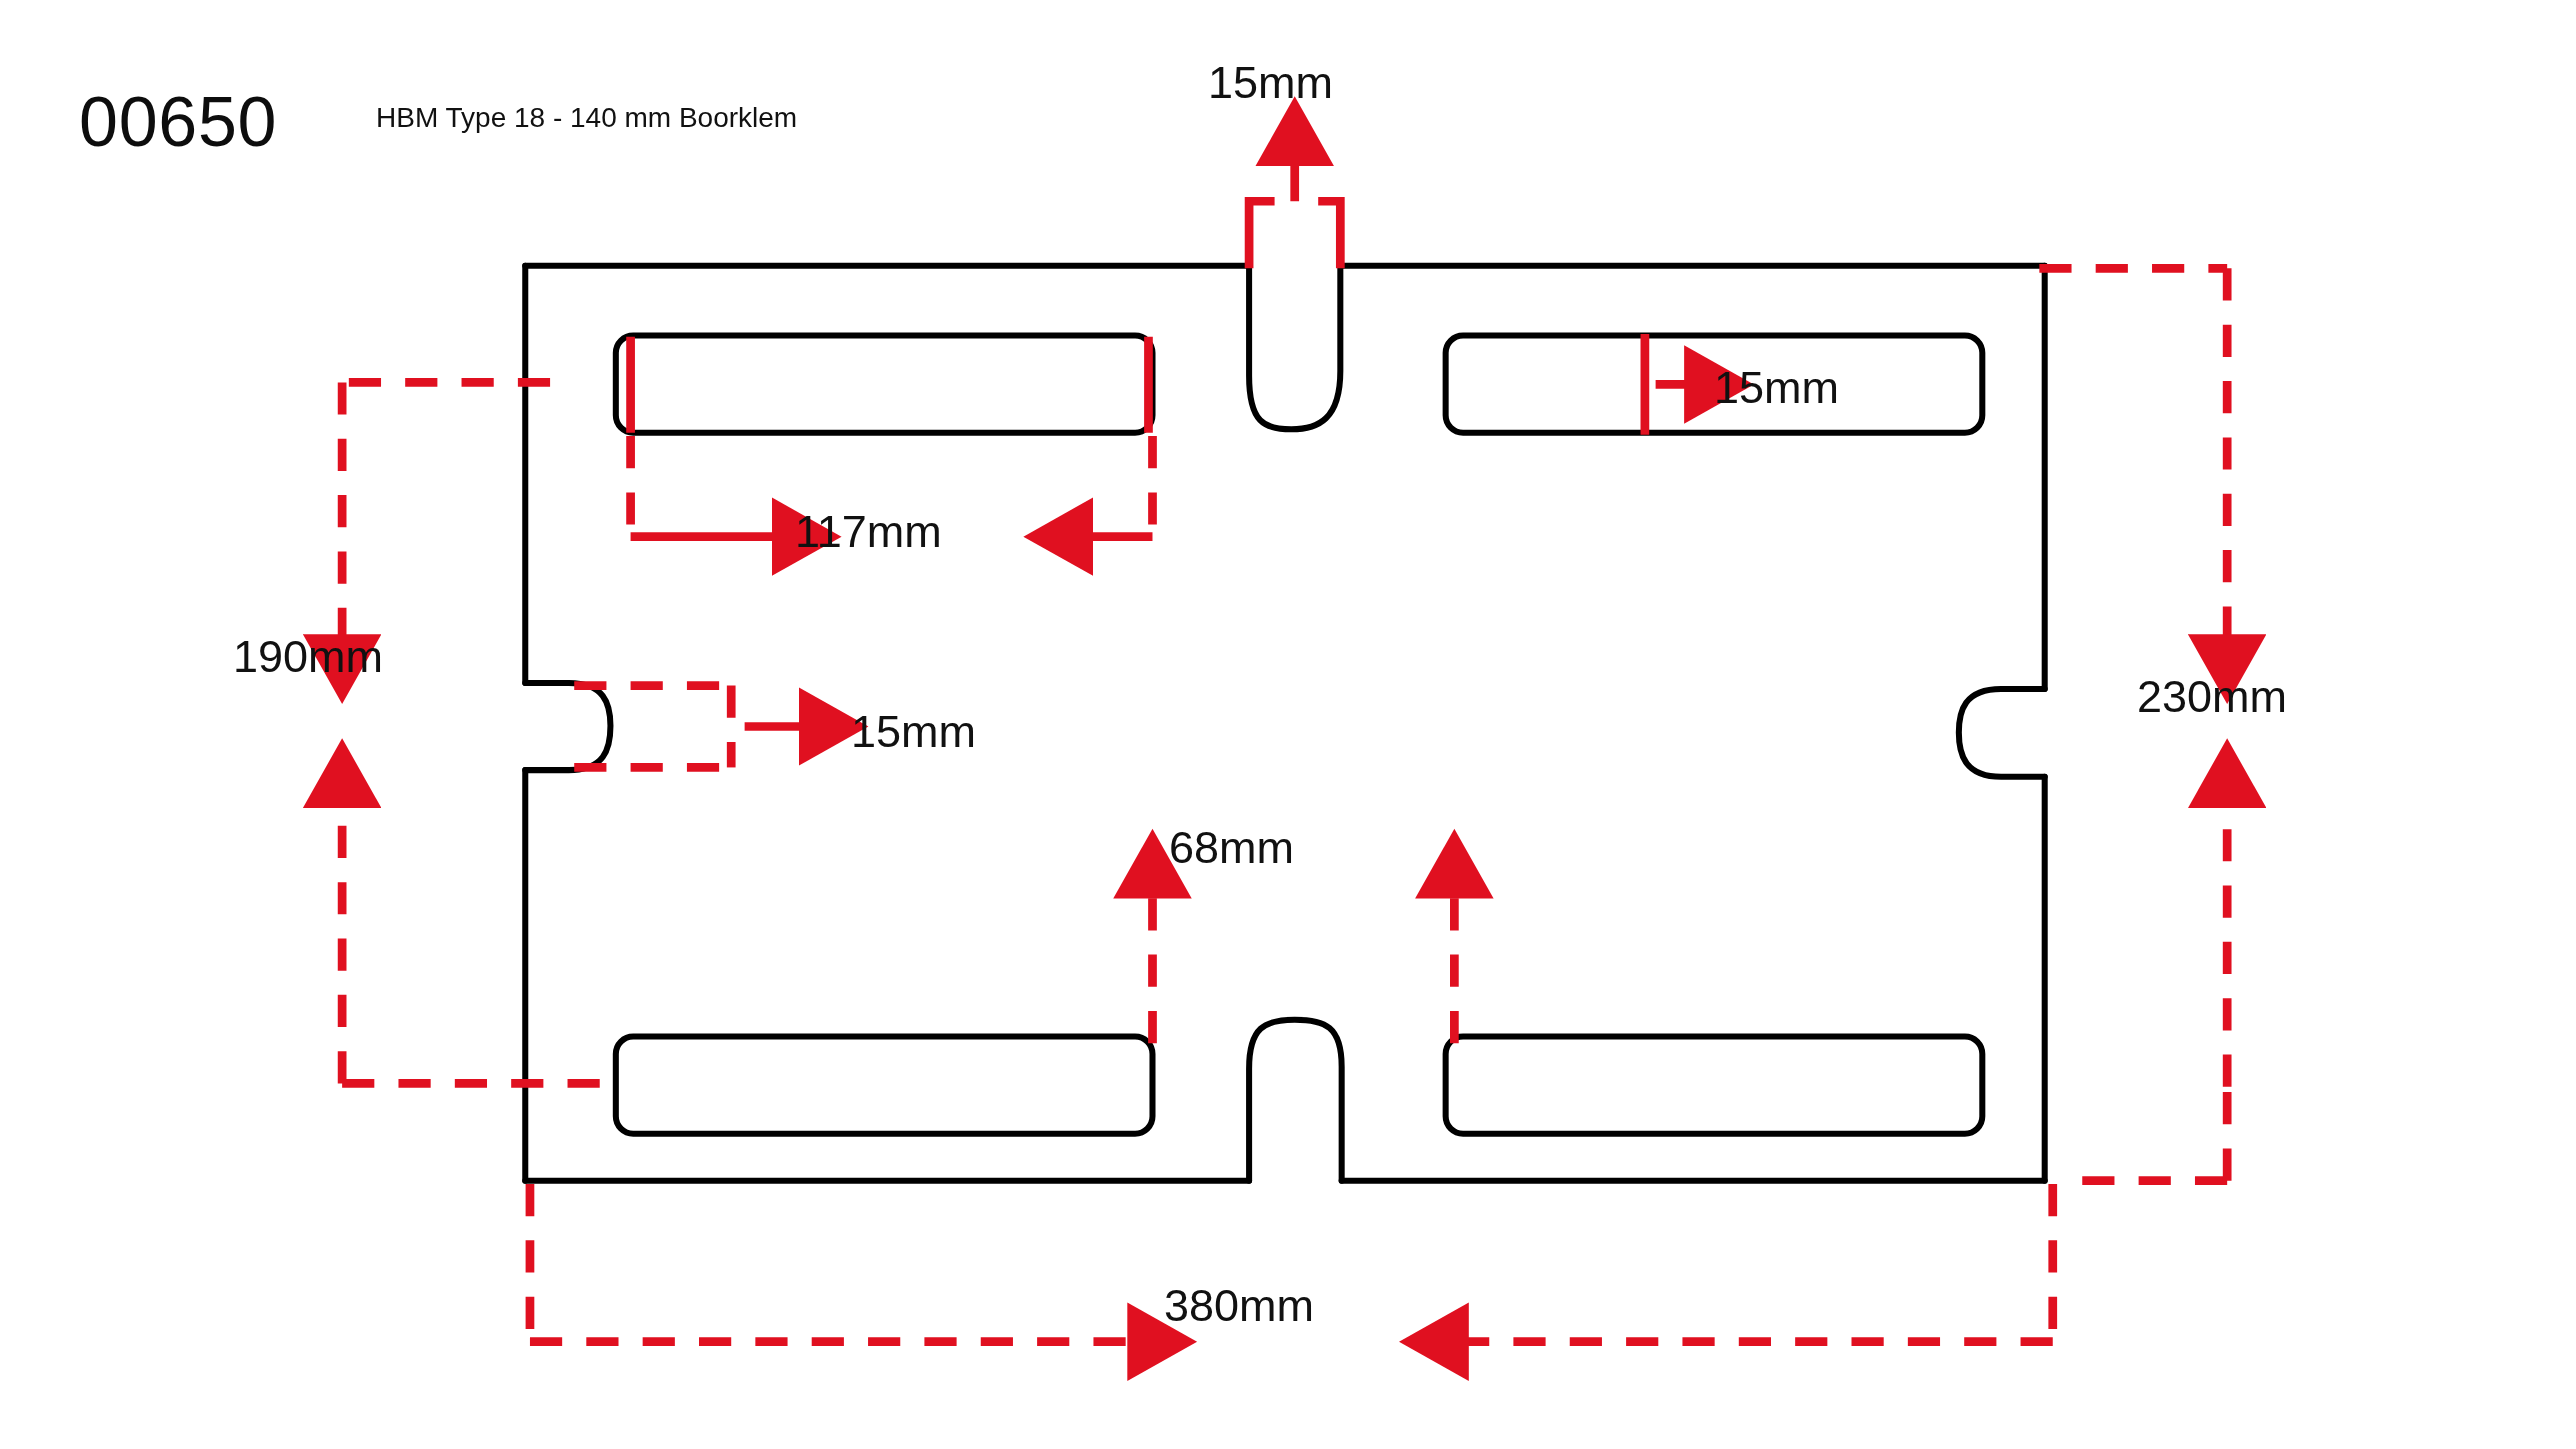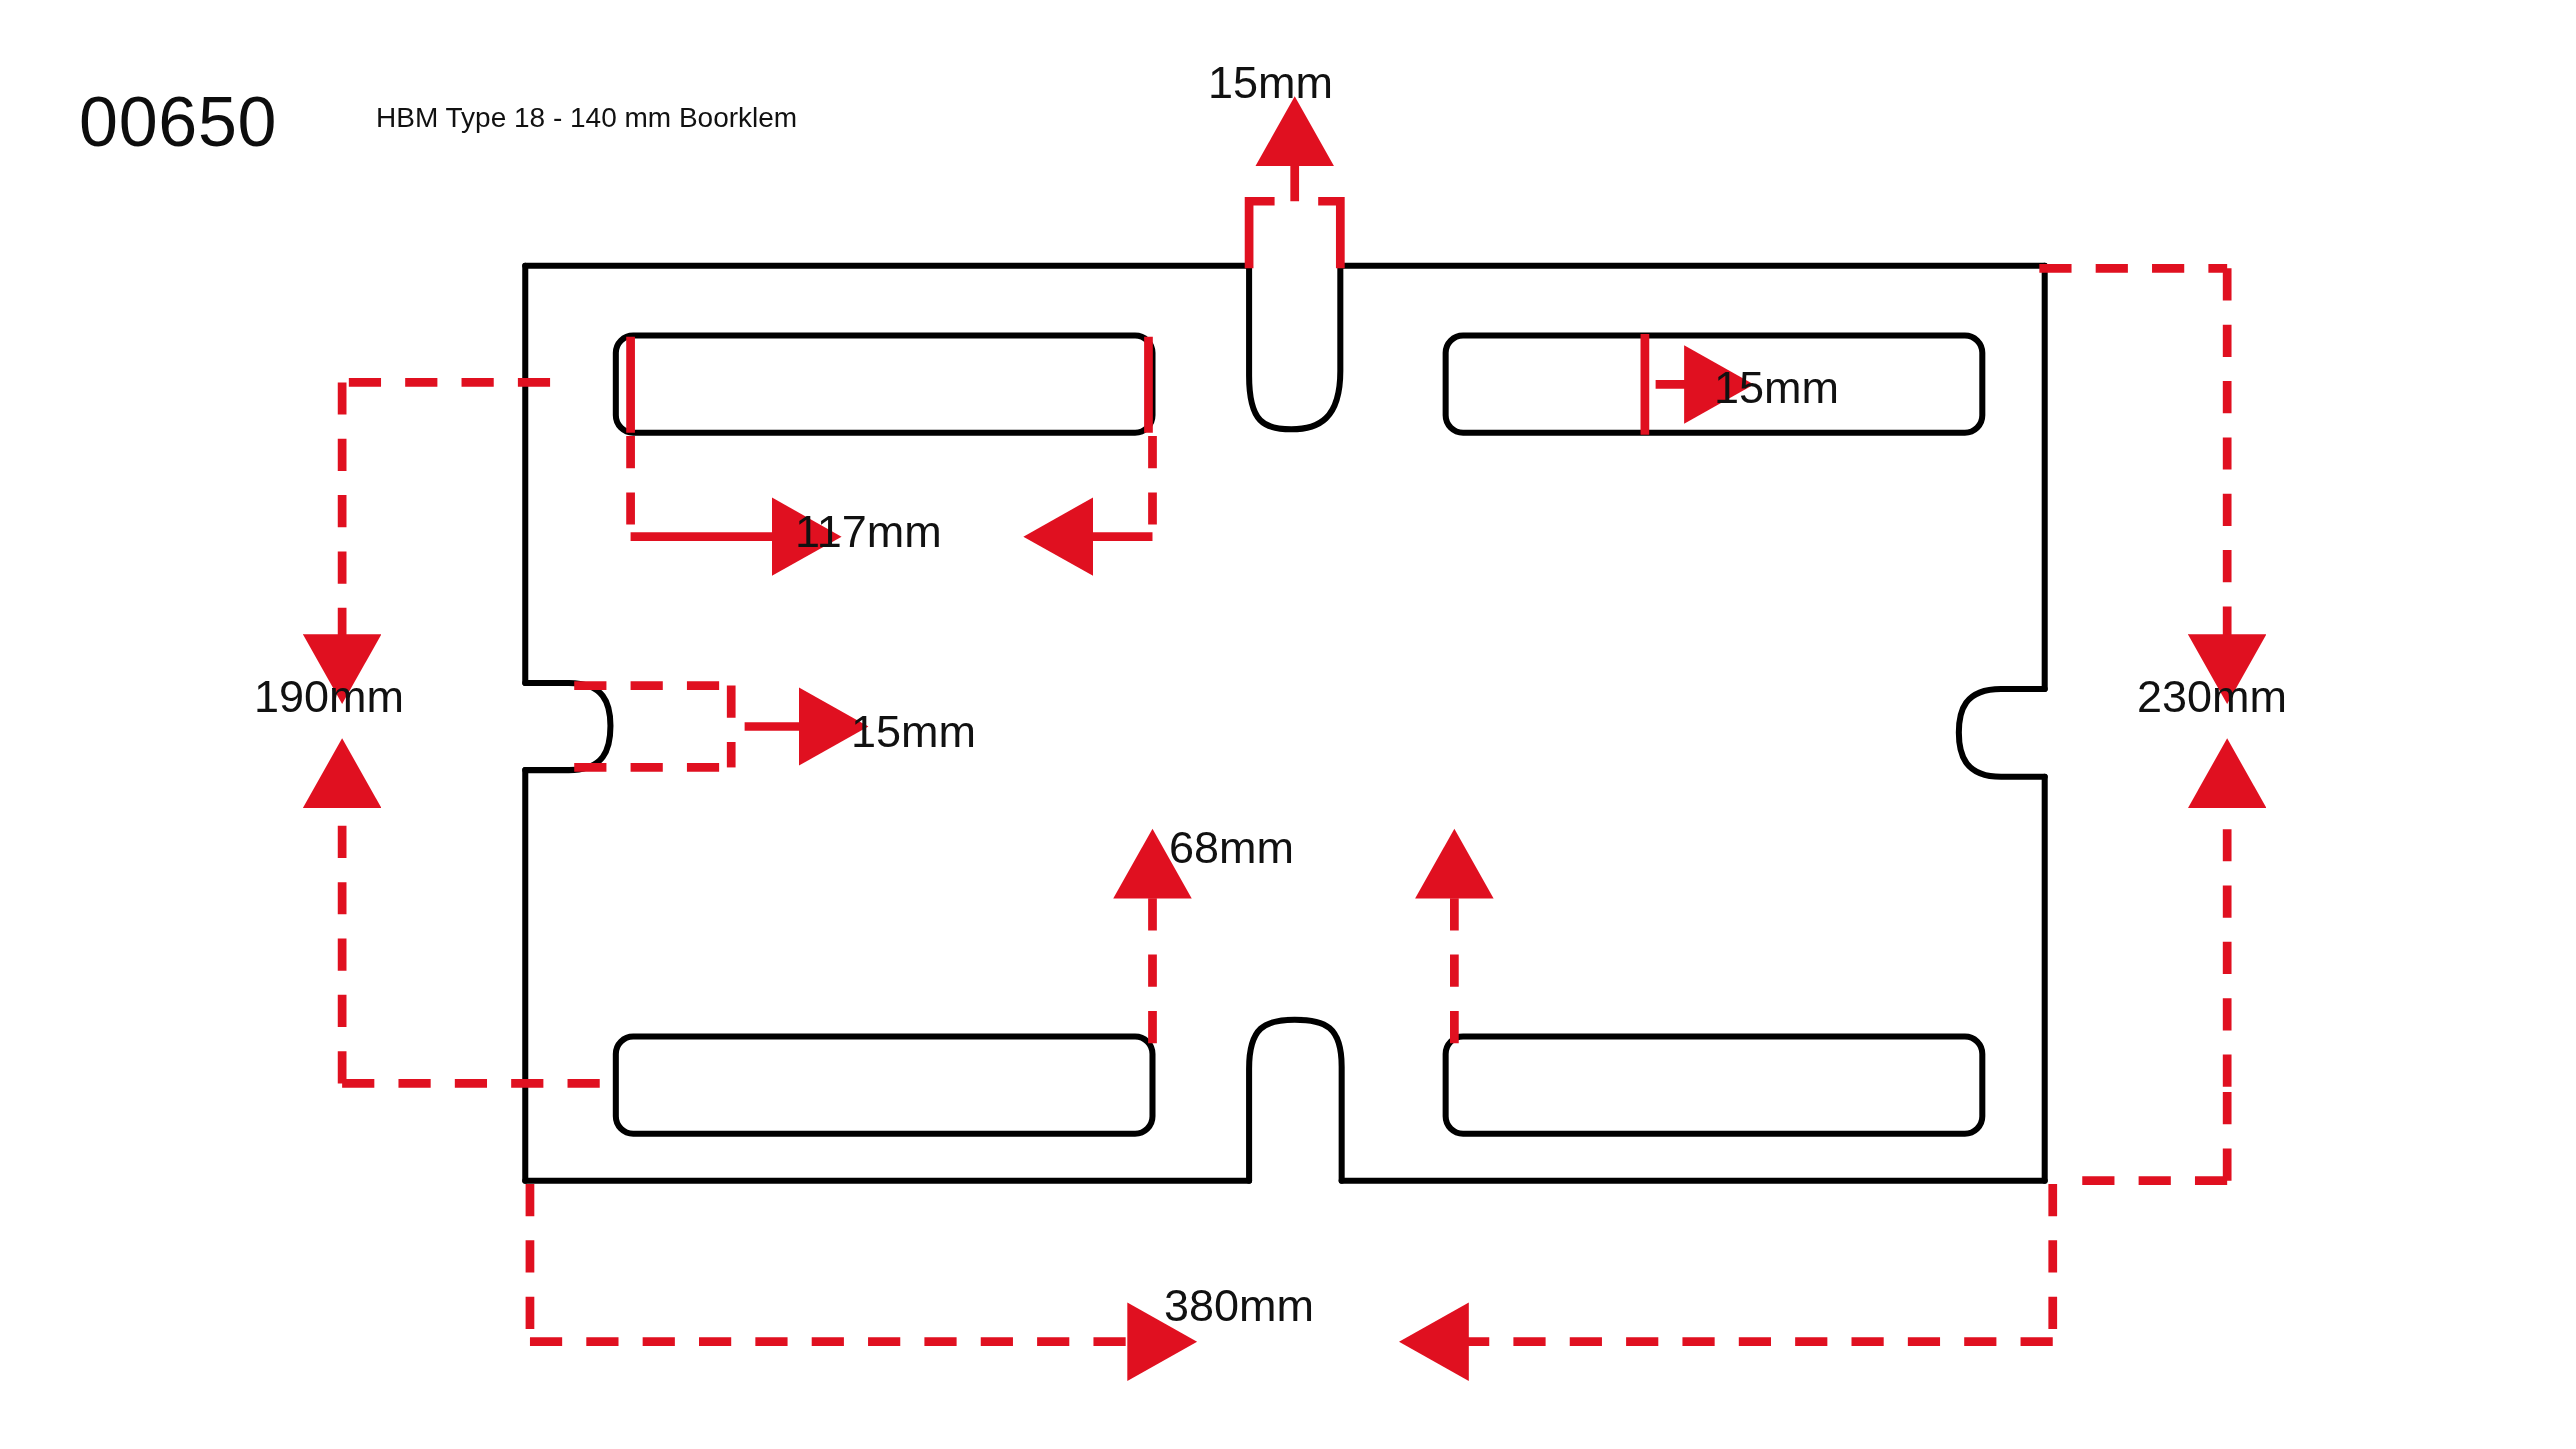--- a/index.html
+++ b/index.html
@@ -159,21 +159,21 @@
   <div class="title-code">00650</div>
 
   <div class="title-desc">HBM Type 18 - 140 mm Boorklem</div>
 
   <div class="dim-label" style="left:1208px; top:57px;">15mm</div>
 
   <div class="dim-label" style="left:1714px; top:362px;">15mm</div>
 
   <div class="dim-label" style="left:795px; top:506px;">117mm</div>
 
-  <div class="dim-label" style="left:233px; top:671px;margin-left:21px;">190mm</div>
+  <div class="dim-label" style="left:233px; top:631px;">190mm</div>
 
   <div class="dim-label" style="left:851px; top:706px;">15mm</div>
 
   <div class="dim-label" style="left:2137px; top:671px;">230mm</div>
 
   <div class="dim-label" style="left:1169px; top:822px;">68mm</div>
 
   <div class="dim-label" style="left:1164px; top:1280px;">380mm</div>
 
 </div>

